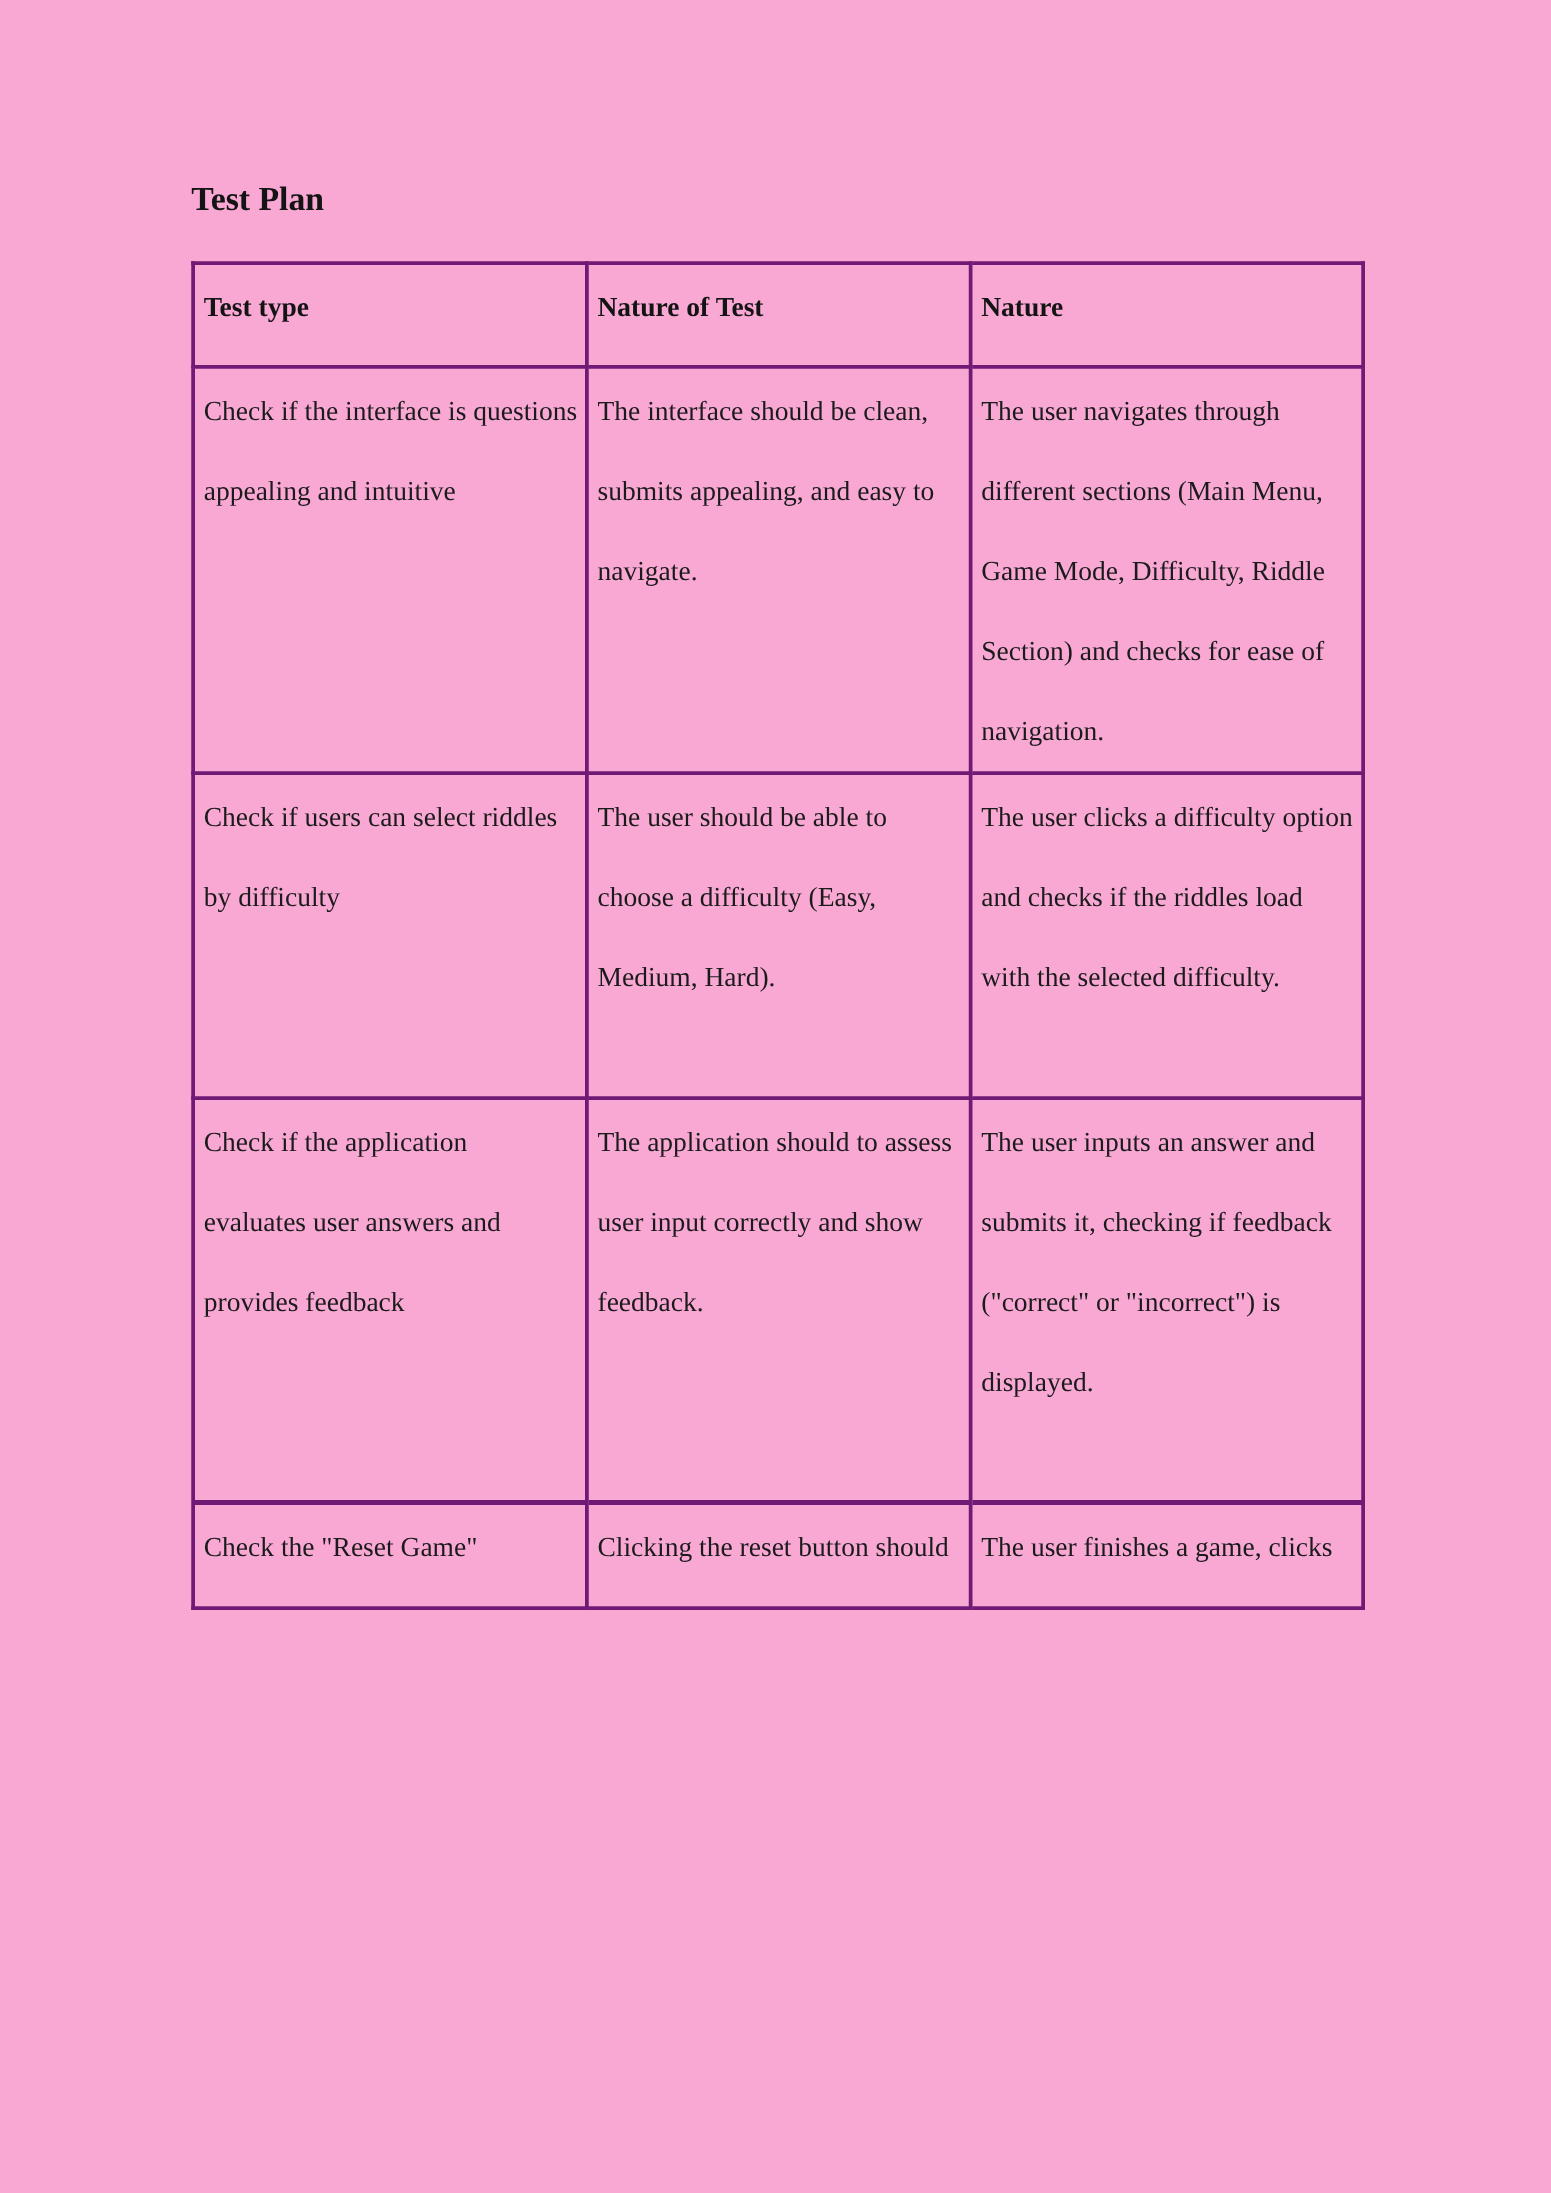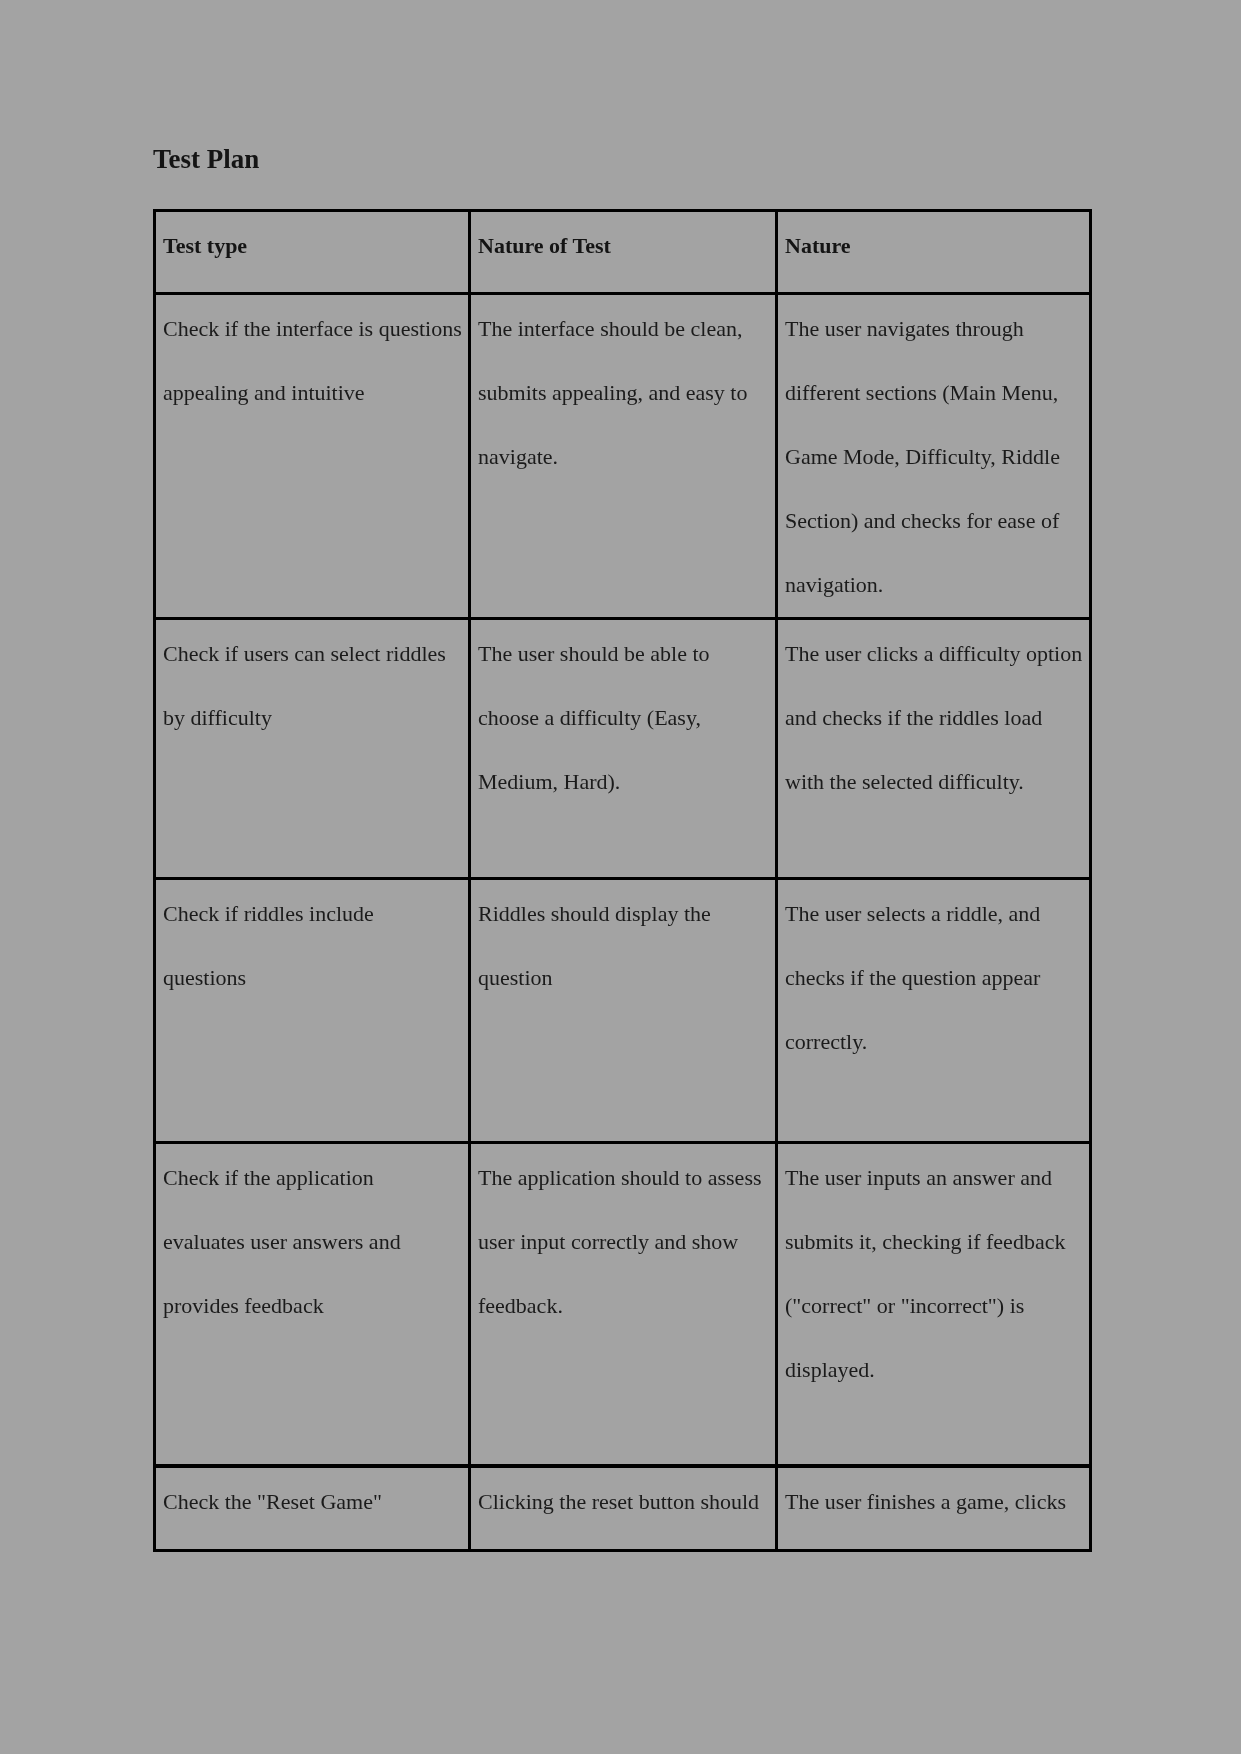--- a/index.html
+++ b/index.html
@@ -11,21 +11,21 @@
     width: 1241px;
     height: 1754px;
     position: relative;
     font-family: "Liberation Serif", serif;
     color: #1b1b1b;
     overflow: hidden;
   }
   .page {
     position: absolute;
     inset: 0;
-    background: #a3a3a3;
+    background: #f9a8d4;
   }
   .doc-title {
     position: absolute;
     left: 153px;
     top: 144px;
     margin: 0;
     font-size: 27px;
     font-weight: bold;
     line-height: 1.15;
     color: #141414;
@@ -37,21 +37,21 @@
     top: 209px;
     border-collapse: collapse;
     table-layout: fixed;
     width: 936px;
   }
   table.test-plan col.c1 { width: 315px; }
   table.test-plan col.c2 { width: 307px; }
   table.test-plan col.c3 { width: 314px; }
   table.test-plan th,
   table.test-plan td {
-    border: 3px solid #000000;
+    border: 3px solid #701a75;
     vertical-align: top;
     text-align: left;
     padding: 2px 4px 0 7px;
     font-size: 22px;
     line-height: 64px;
     white-space: pre-line;
     overflow: hidden;
     font-weight: normal;
     color: #1b1b1b;
   }
@@ -103,29 +103,20 @@
       <tr class="row-2">
         <td>Check if users can select riddles
 by difficulty</td>
         <td>The user should be able to
 choose a difficulty (Easy,
 Medium, Hard).</td>
         <td>The user clicks a difficulty option
 and checks if the riddles load
 with the selected difficulty.</td>
       </tr>
-      <tr class="row-3">
-        <td>Check if riddles include
-questions</td>
-        <td>Riddles should display the
-question</td>
-        <td>The user selects a riddle, and
-checks if the question appear
-correctly.</td>
-      </tr>
       <tr class="row-4">
         <td>Check if the application
 evaluates user answers and
 provides feedback</td>
         <td>The application should to assess
 user input correctly and show
 feedback.</td>
         <td>The user inputs an answer and
 submits it, checking if feedback
 ("correct" or "incorrect") is

